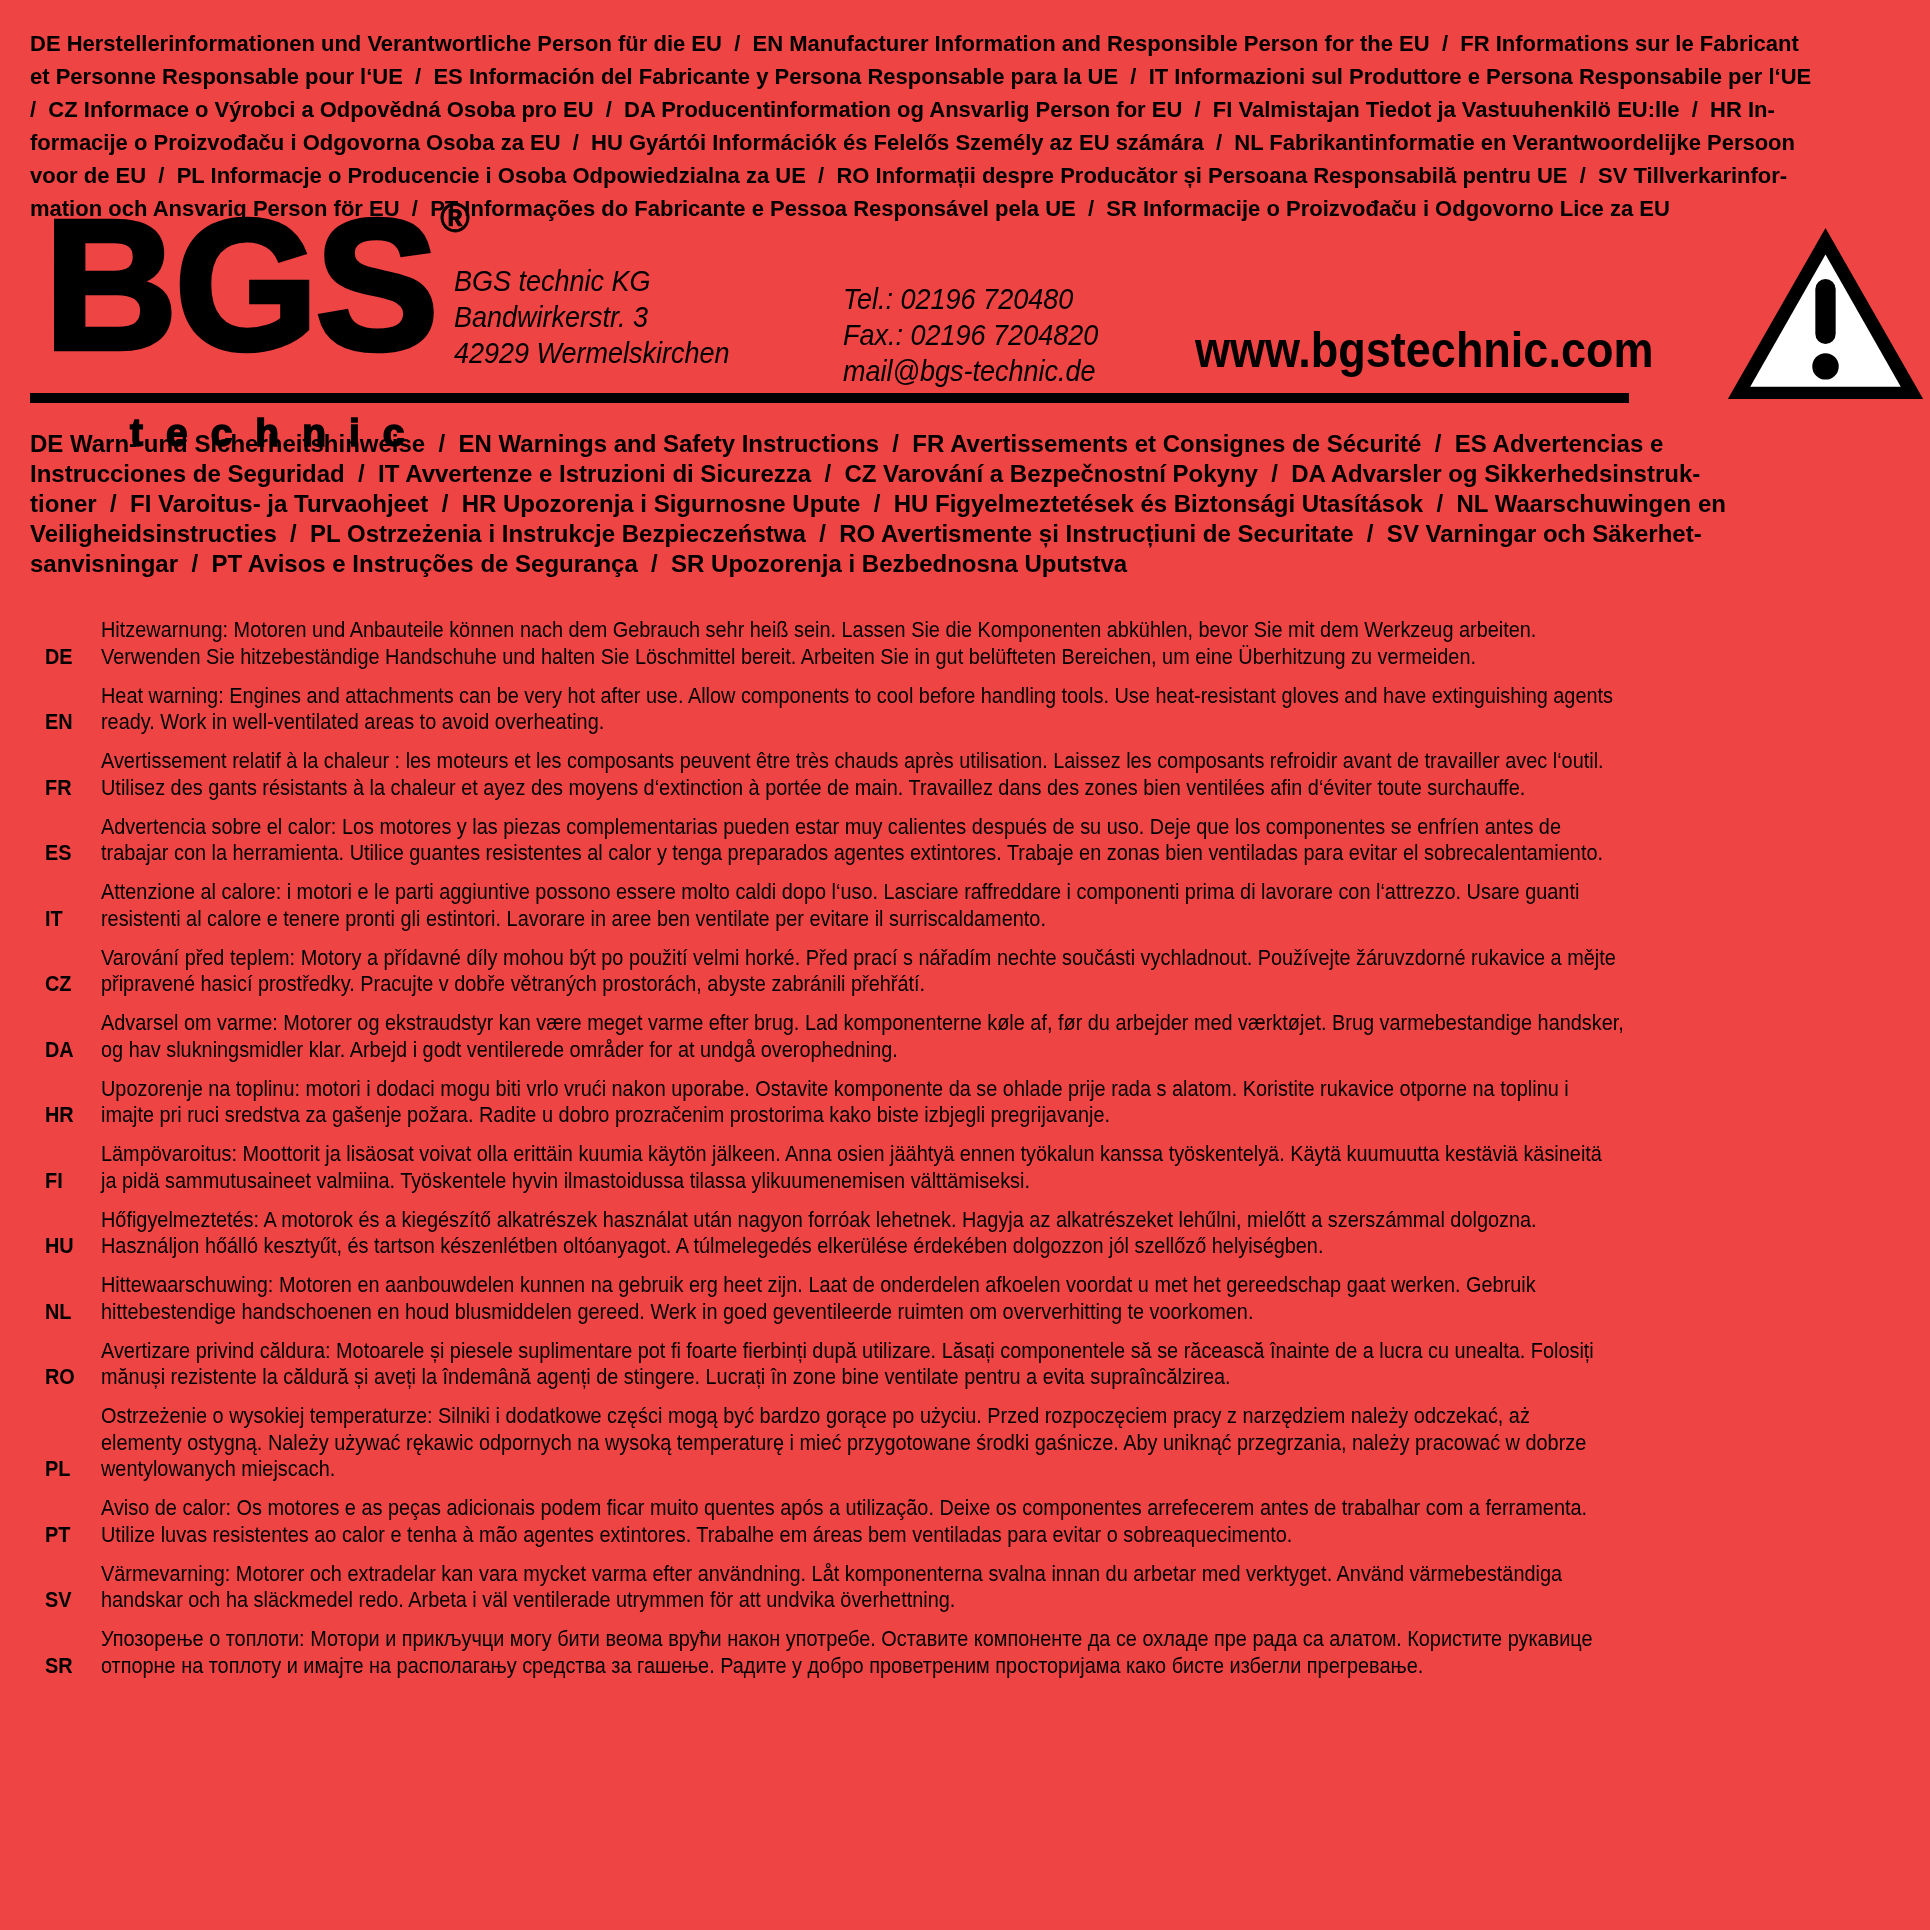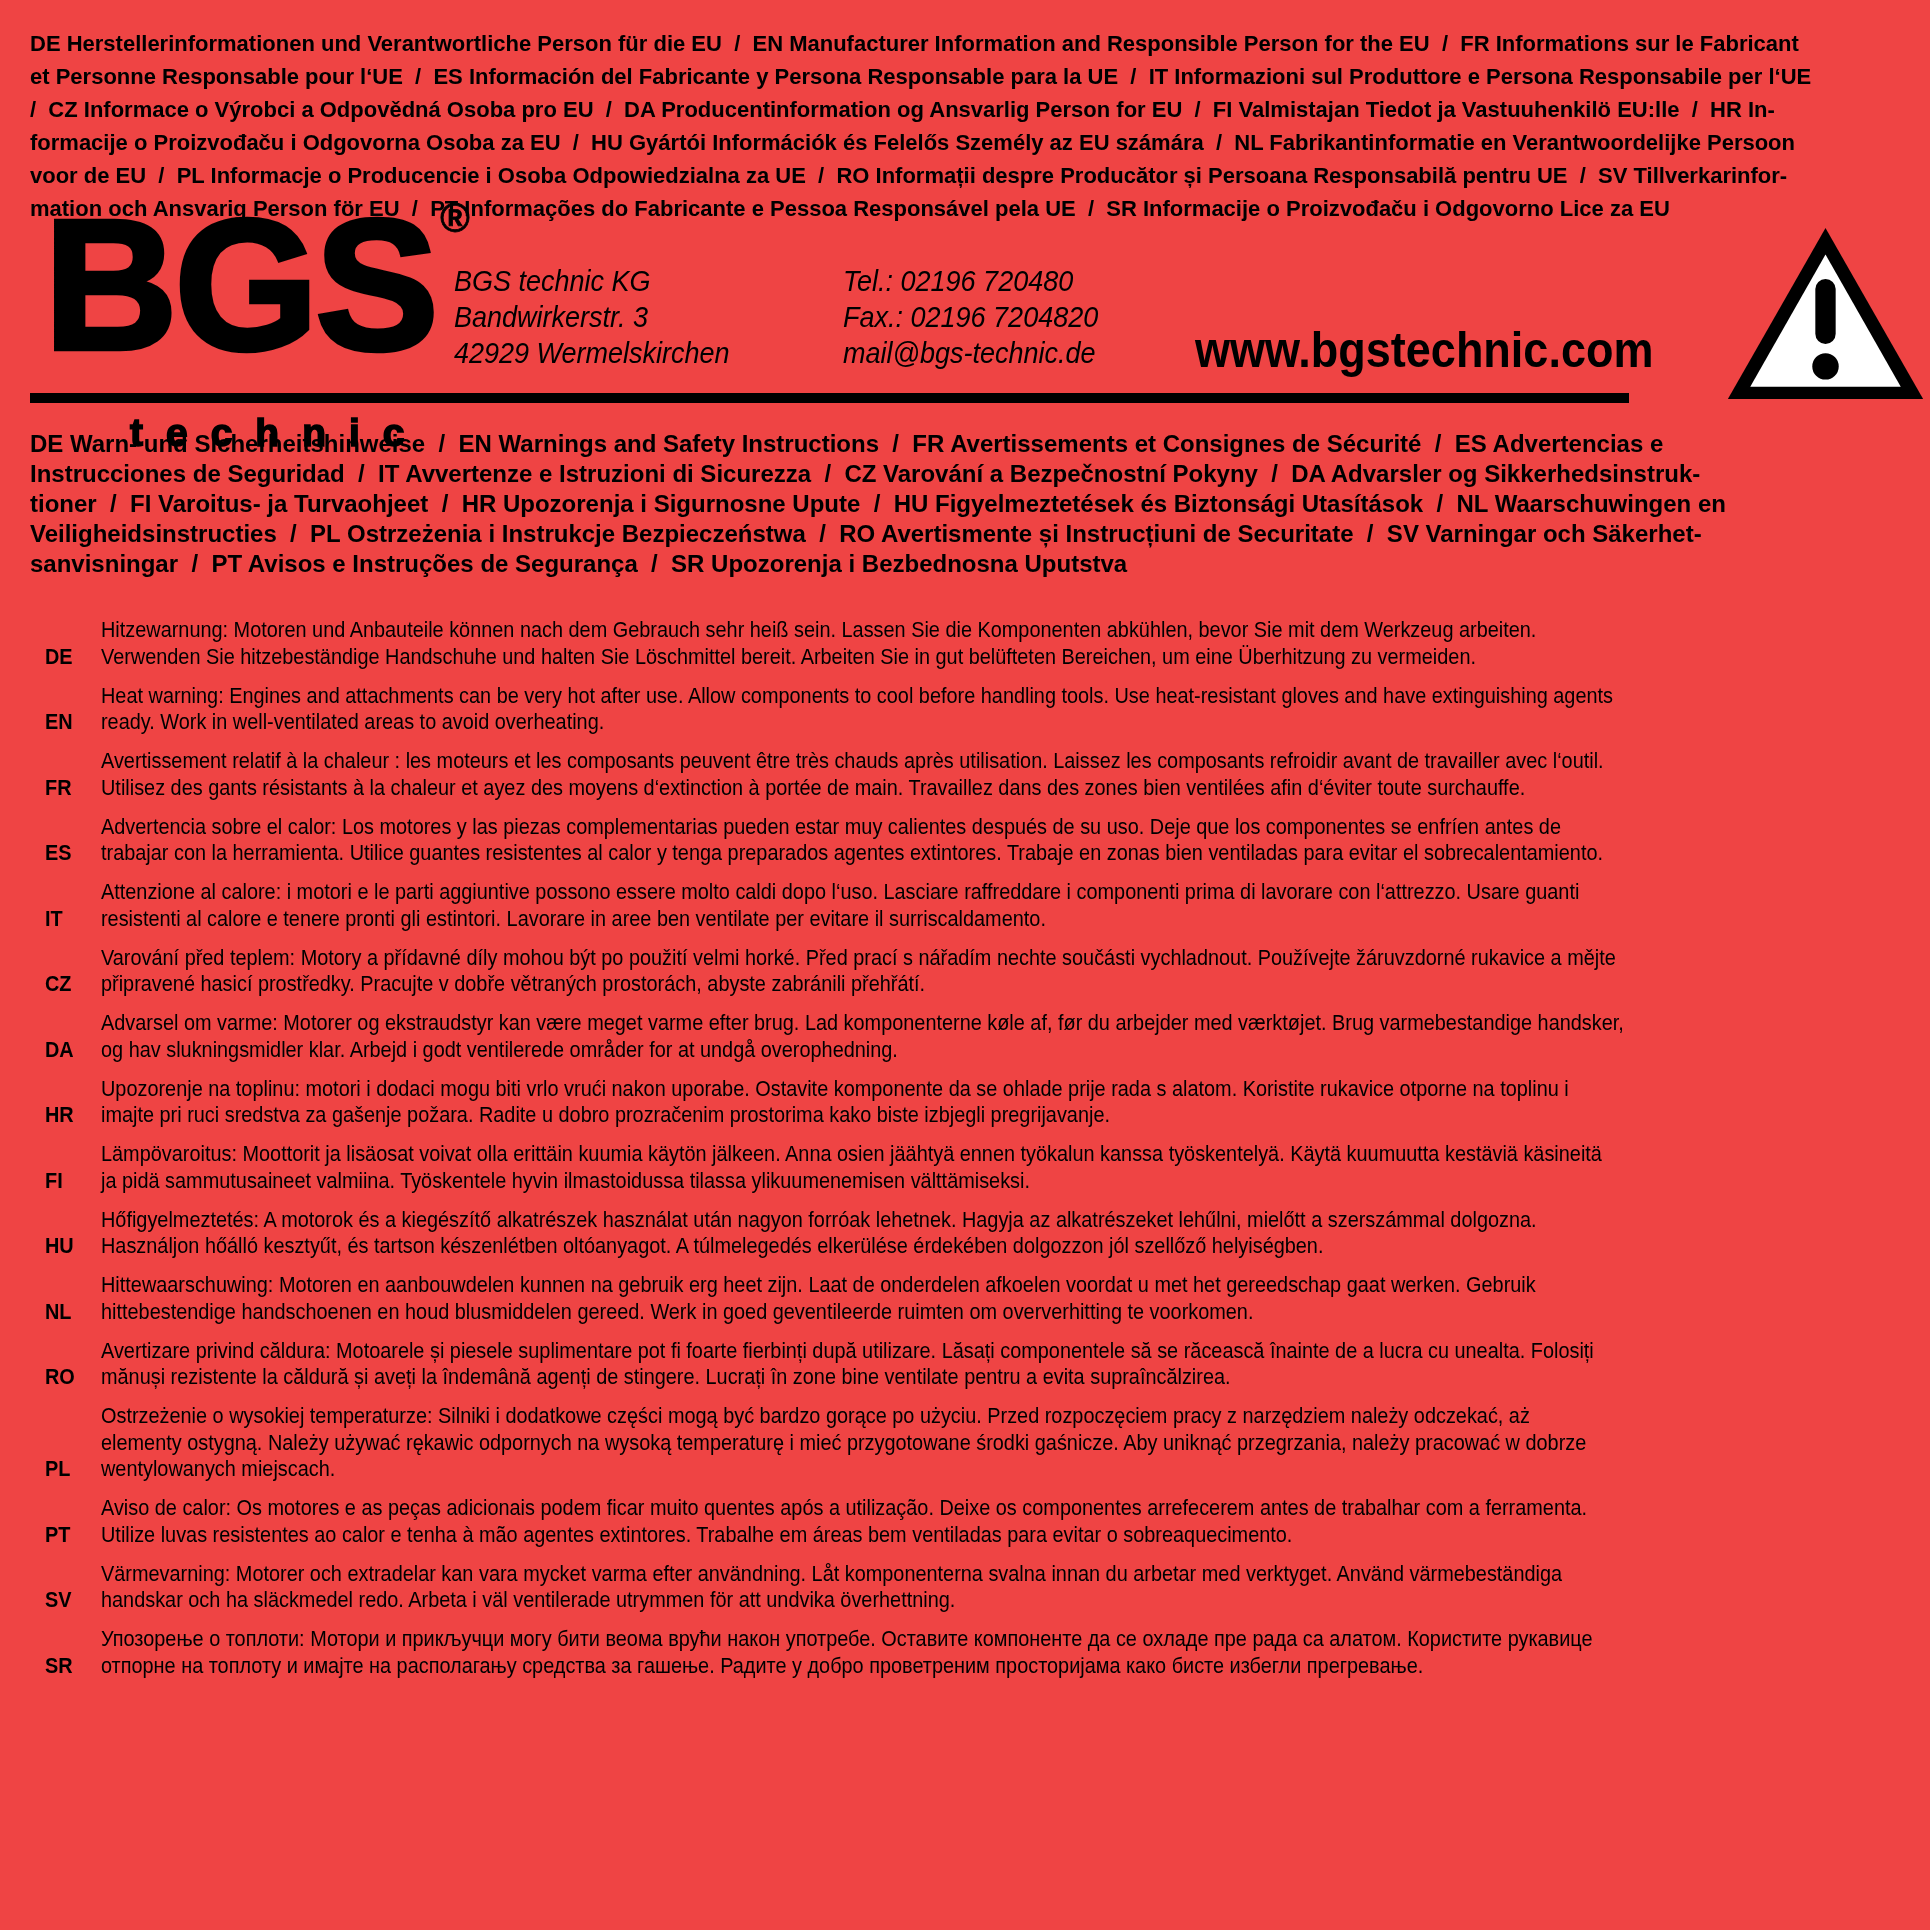--- a/index.html
+++ b/index.html
@@ -26,21 +26,21 @@
     position:relative;top:-117px;left:4.7px;letter-spacing:0;
   }
   .logo-sub{
     margin-top:4px;padding-left:86px;
     font-weight:bold;font-size:39px;letter-spacing:23px;
     -webkit-text-stroke:1.6px #000;white-space:nowrap;
   }
   .info-col{position:absolute;top:39px;font-size:30px;line-height:36px;font-style:italic;}
   .info-line{white-space:nowrap;transform:scaleX(0.9);transform-origin:0 0;}
   #address{left:440px;}
-  #contact{left:829px;}
+  #contact{left:829px;margin-top:18px;}
   #website{
     position:absolute;left:1181px;top:97px;
     font-size:50px;font-weight:bold;white-space:nowrap;
     transform:scaleX(0.9);transform-origin:0 0;
   }
   #triangle{position:absolute;left:1709px;top:0;width:205px;height:179px;}
   #rule{position:absolute;left:30px;top:393px;width:1599px;height:10px;background:#000;}
   
   #warn-header{
     position:absolute;left:30px;top:429px;width:2335px;

